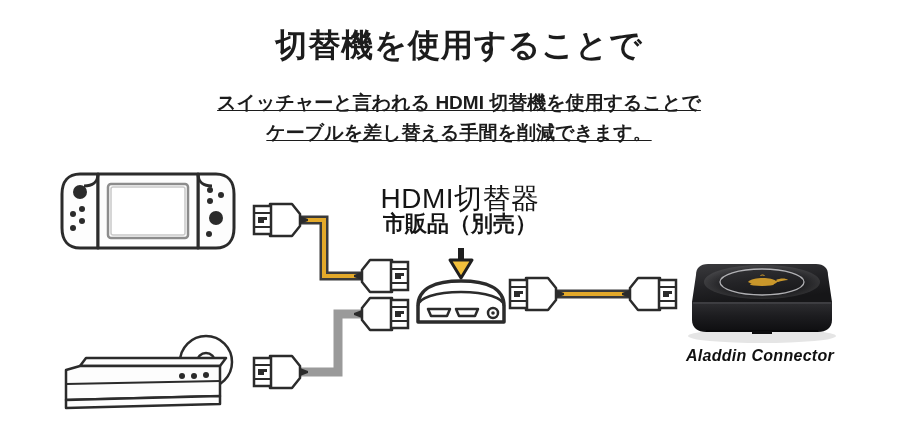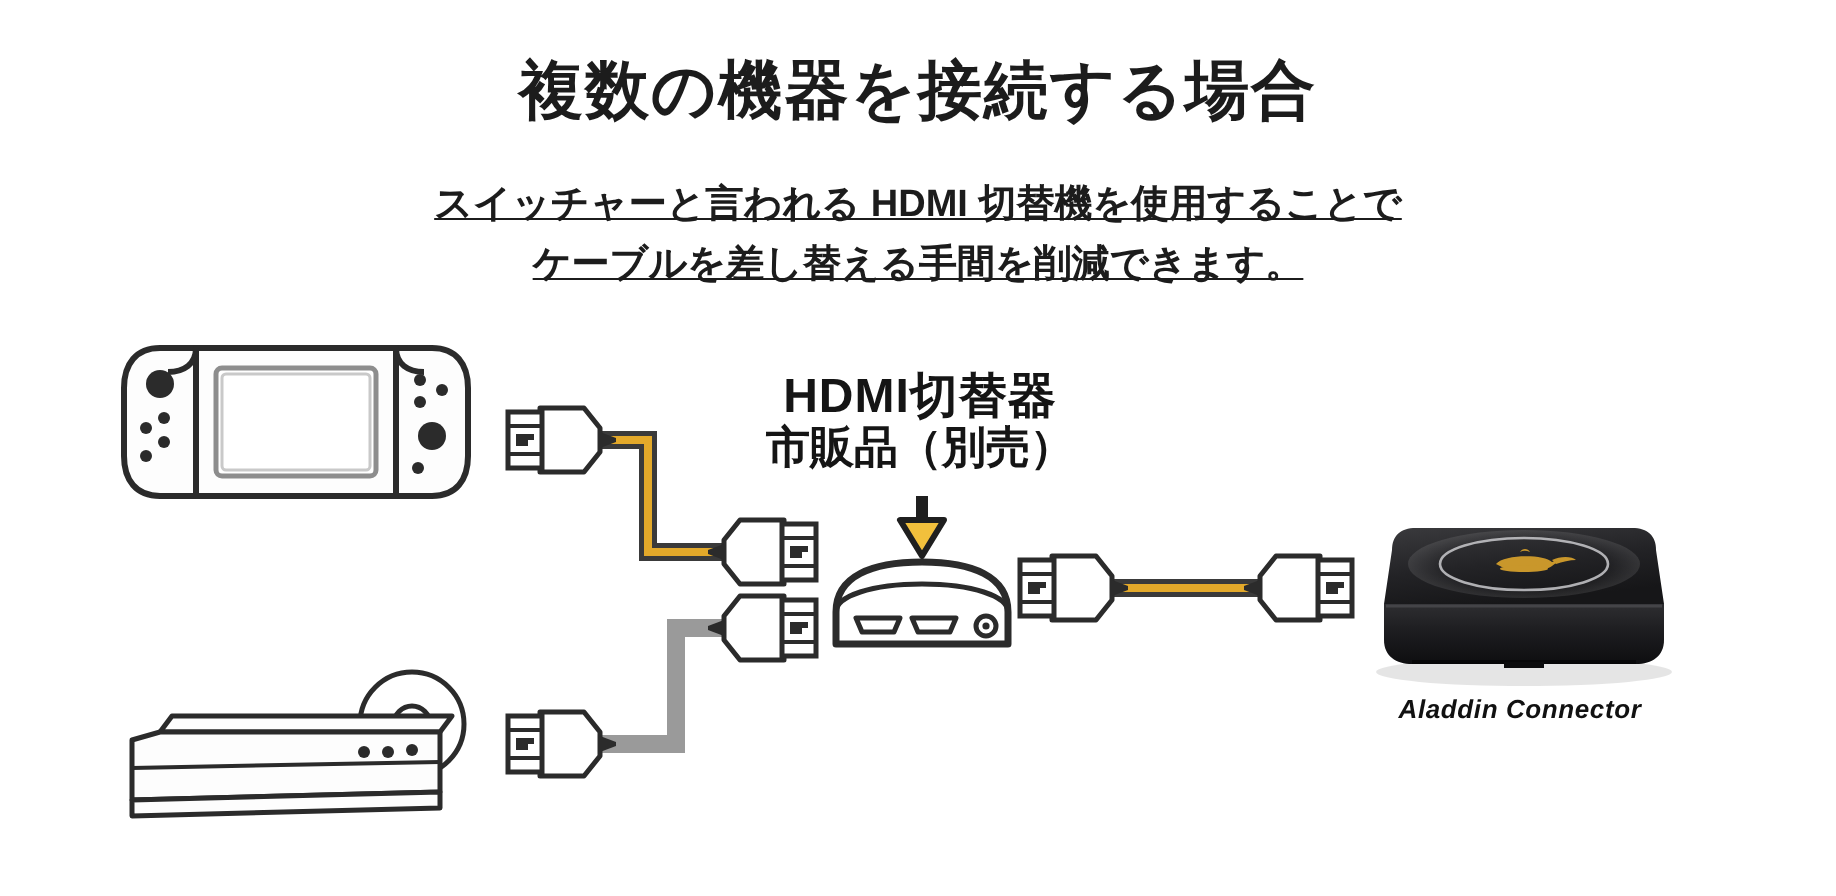--- a/index.html
+++ b/index.html
@@ -45,55 +45,55 @@
   }
   #subtitle div { white-space: nowrap; text-decoration: underline; }
 
   
   #switch-label {
     left: 330px; top: 186px;
     width: 260px;
     text-align: center;
   }
   #switch-label .main {
-    font-size: 24px;
-    font-weight: 700;
+    font-size: 28px;
+    font-weight: 400;
     letter-spacing: 0.5px;
     color: #151515;
     line-height: 26px;
   }
   #switch-label .sub {
     font-size: 22px;
     font-weight: 700;
     color: #151515;
     line-height: 22px;
     margin-top: 1px;
   }
 
   
   #aladdin-caption {
     left: 645px; top: 347px;
     width: 230px;
     text-align: center;
-    font-size: 13px;
+    font-size: 16px;
     font-weight: 700;
     font-style: italic;
     letter-spacing: 0.3px;
     color: #111111;
     white-space: nowrap;
   }
 
   svg { display: block; overflow: visible; }
 </style>
 </head>
 <body>
 
 <div id="stage">
 
-  <div class="abs" id="title">複数の機器を接続する場合</div>
+  <div class="abs" id="title">切替機を使用することで</div>
 
   <div class="abs" id="subtitle">
     <div>スイッチャーと言われる HDMI 切替機を使用することで</div>
     <div>ケーブルを差し替える手間を削減できます。</div>
   </div>
 
   <div class="abs" style="left:58px; top:168px;">
     <svg width="180" height="86" viewBox="0 0 180 86">
 
       <path d="M22 6 C10 6 4 14 4 26 L4 60 C4 72 10 80 22 80 L40 80 L40 6 Z" fill="#fdfdfd" stroke="#2b2b2b" stroke-width="3" stroke-linejoin="round"></path>

